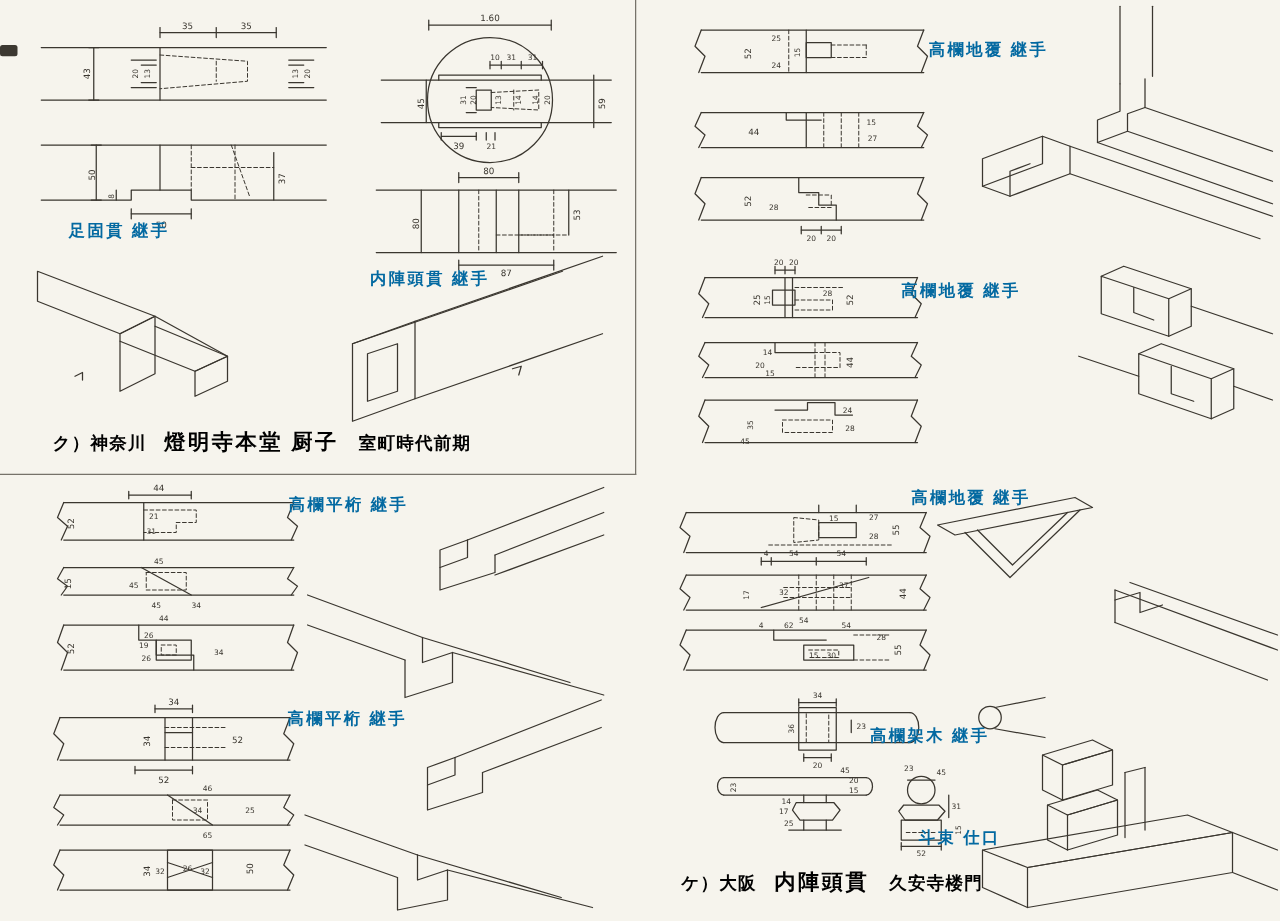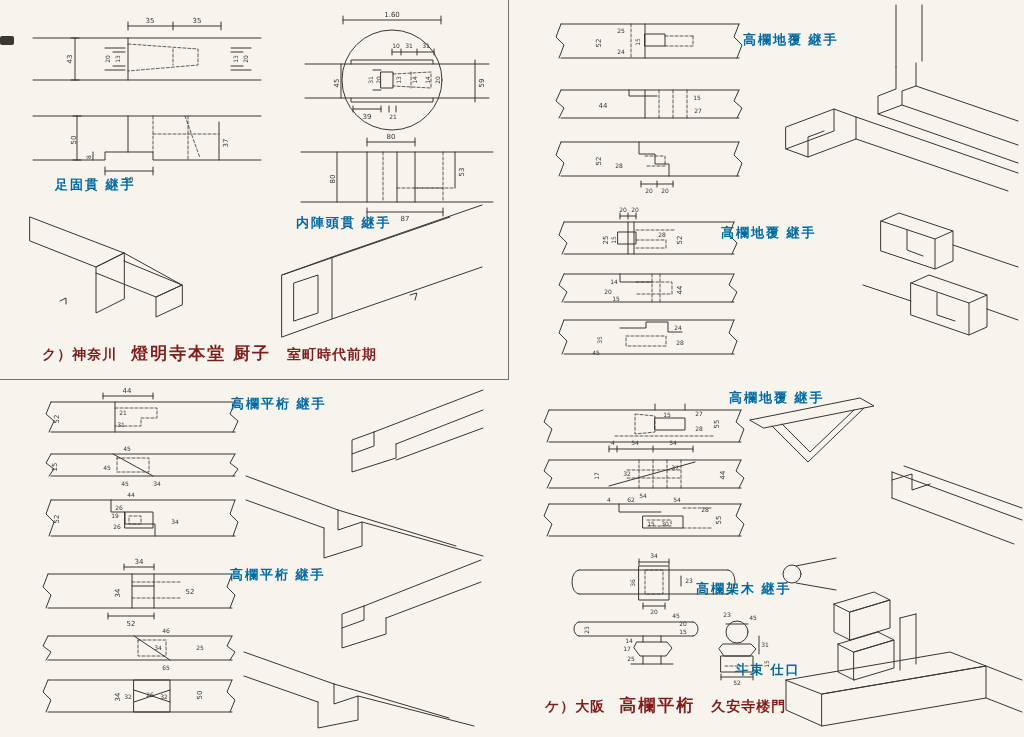--- a/index.html
+++ b/index.html
@@ -5,21 +5,21 @@
   html,body{margin:0;padding:0;background:#d8d5cc;}
   .page{position:relative;width:1024px;height:737px;background:#f6f4ed;
         font-family:"Liberation Sans",sans-serif;overflow:hidden;}
   .page svg{position:absolute;overflow:visible;}
   svg line,svg path,svg rect,svg circle,svg polyline{stroke:#3a362f;stroke-width:1;fill:none;stroke-linecap:round;stroke-linejoin:round;}
   svg .t{stroke-width:.8;}
   svg .d{stroke-dasharray:3 2;stroke-width:.8;}
   svg text{stroke:none;fill:#3a362f;font-family:"DejaVu Sans",sans-serif;font-size:7px;text-anchor:middle;}
   svg text.f6{font-size:6px;}
   .lab{position:absolute;color:#0369a1;font-size:13px;font-weight:600;letter-spacing:2px;white-space:nowrap;}
-  .cap{position:absolute;color:#7f1d1d;white-space:nowrap;text-align:right;}
+  .cap{position:absolute;color:#000000;white-space:nowrap;text-align:right;}
   .cap .p1{font-size:14px;font-weight:700;letter-spacing:1px;}
   .cap .p2{font-size:17px;font-weight:700;margin-left:14px;letter-spacing:2px;}
   .cap .p3{font-size:14px;font-weight:700;margin-left:16px;letter-spacing:1px;}
   .vdiv{position:absolute;left:508px;top:0;width:1px;height:380px;background:#76726a;}
   .hdiv{position:absolute;left:0;top:379px;width:509px;height:1px;background:#76726a;}
   .blot{position:absolute;left:0;top:36px;width:14px;height:9px;background:#3c3831;border-radius:2px;}
 </style>
 </head>
 <body>
 
@@ -504,16 +504,16 @@
       <path d="M50,142 L214,114 L214,146 L50,174 Z"></path>
       <path d="M14,128 L14,158 L50,174"></path>
     <path d="M128,66 L128,118"></path>
       <path d="M144,62 L144,112"></path>
       <path d="M128,66 L144,62"></path>
     <path d="M214,114 L250,128"></path>
       <path d="M214,146 L250,160"></path>
   </svg>
 
   <div class="cap" style="left:545px;top:694px">
-    <span class="p1">ケ）大阪</span><span class="p2">高欄平桁</span><span class="p3">久安寺楼門</span>
+    <span class="p1">ケ）大阪</span><span class="p2">内陣頭貫</span><span class="p3">久安寺楼門</span>
   </div>
 
 </div>
 
 </body></html>

